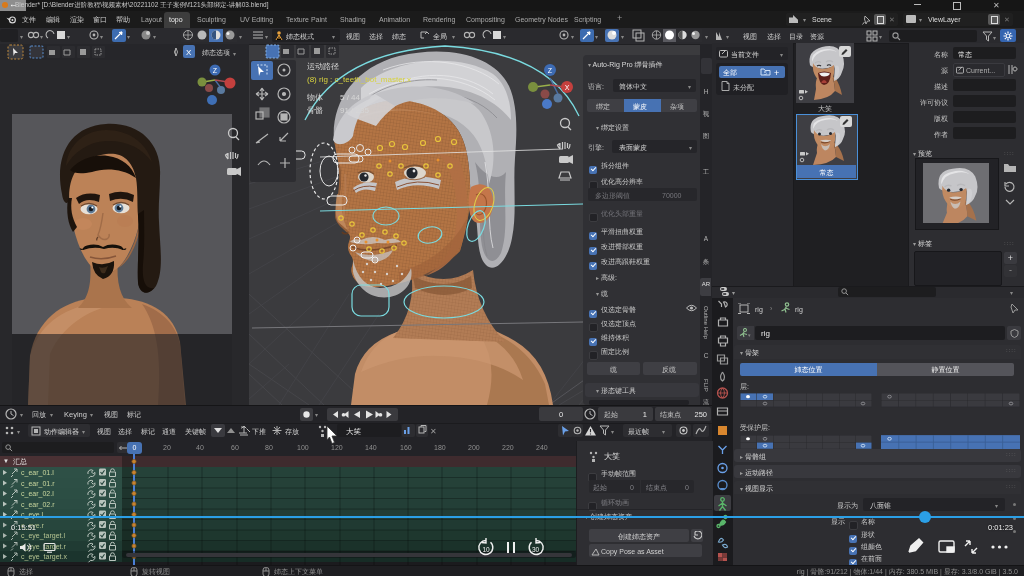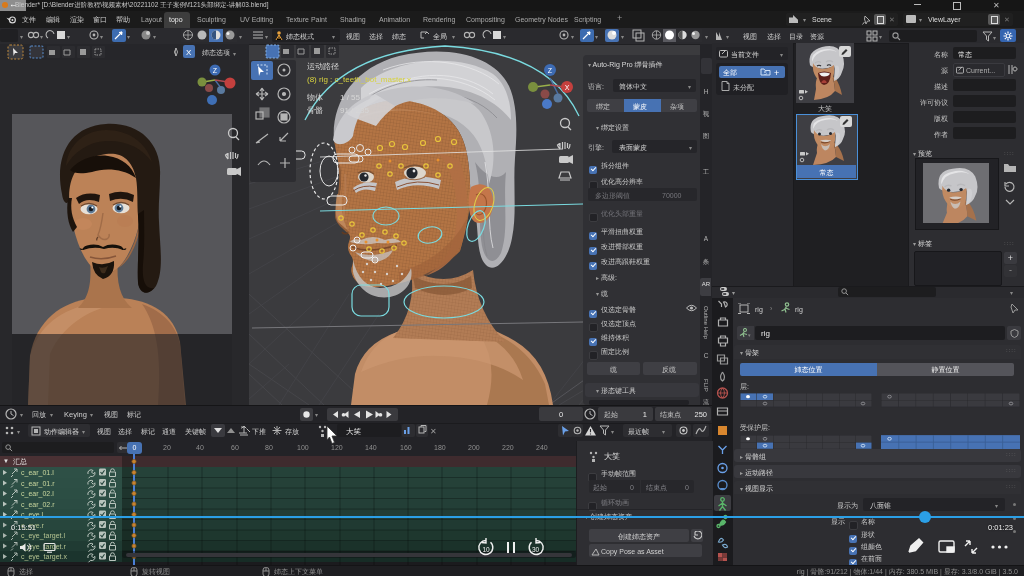--- a/index.html
+++ b/index.html
@@ -399,21 +399,21 @@
       <rect x="310" y="112" width="10" height="7" rx="1.5" fill="#c9c9c9"></rect>
       <path d="M320 113 L324 111 L324 120 L320 118 Z" fill="#c9c9c9"></path>
       <path d="M312 128 L320 128 L322 134 L310 134 Z" fill="none" stroke="#c9c9c9" stroke-width="1.2"></path>
       <line x1="311" y1="136" x2="321" y2="136" stroke="#c9c9c9" stroke-width="1"></line>
     </g>
   </svg>
 
   <div class="abs t8" style="left:58px;top:63px;color:#d6d6d6;left:307px;">运动路径</div>
   <div class="abs t8" style="left:307px;top:76px;color:#d8d33f;">(8) rig : c_teeth_bot_master.x</div>
   <div class="abs t8" style="left:307px;top:94px;color:#d6d6d6;">物体</div>
-  <div class="abs t8" style="left:340px;top:94px;color:#d6d6d6;">1 / 55</div>
+  <div class="abs t8" style="left:340px;top:94px;color:#d6d6d6;">5 / 44</div>
   <div class="abs t8" style="left:307px;top:107px;color:#d6d6d6;">骨骼</div>
   <div class="abs t8" style="left:340px;top:107px;color:#d6d6d6;">91 / 235</div>
   <svg class="abs" style="left:249px;top:28px;" width="463" height="16" viewBox="0 0 463 16">
     <path d="M4 4 h10 M4 7 h10 M4 10 h10" stroke="#b5b5b5"></path>
     <text x="16" y="11" font-size="6" fill="#888">▾</text>
     <rect x="23" y="1" width="68" height="13" rx="2" fill="#202023"></rect>
     <circle cx="30" cy="5" r="1.8" fill="#e8a13c"></circle>
       <path d="M27 12 l3 -5 3 5 M30 7 v4" stroke="#e8a13c" stroke-width="1"></path>
     <text x="37" y="11" font-size="7" fill="#d5d5d5">姉态模式</text>
     <text x="83" y="11" font-size="6" fill="#888">▾</text>

